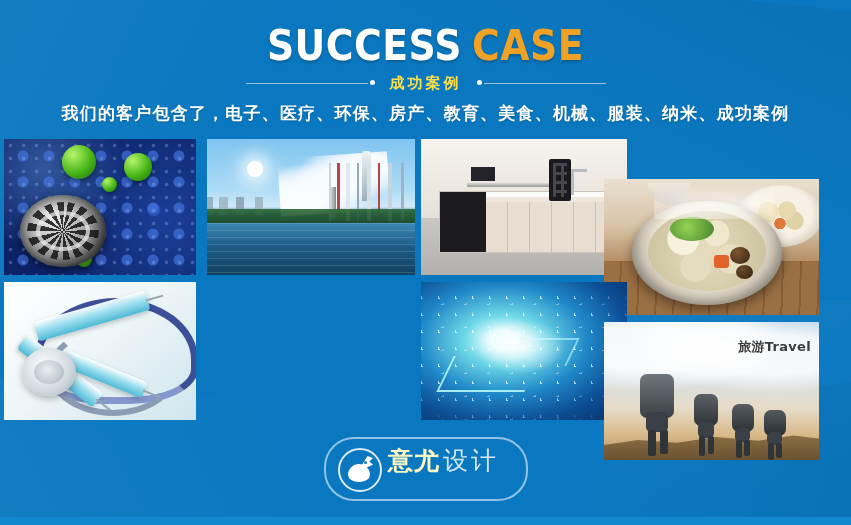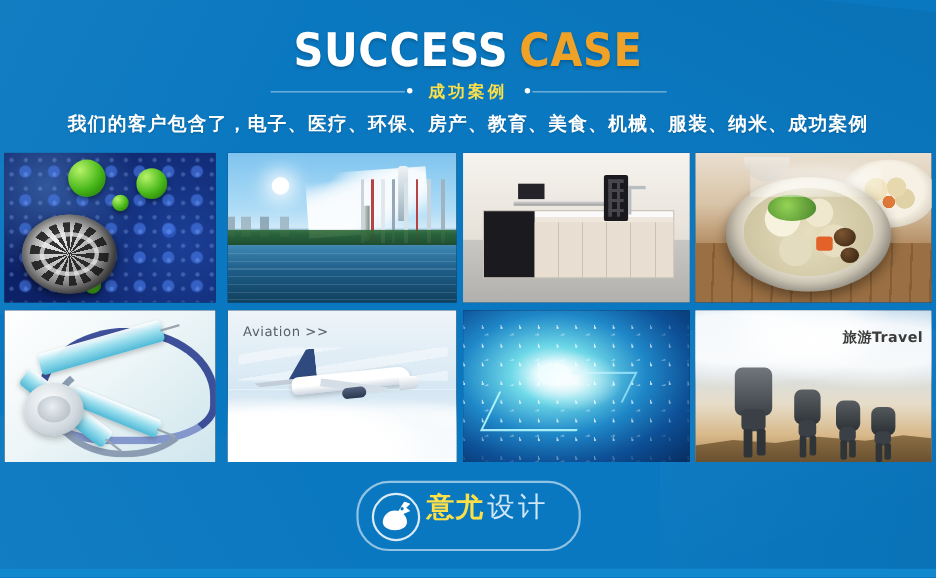--- a/index.html
+++ b/index.html
@@ -65,21 +65,21 @@
     text-shadow:0 1px 2px rgba(0,0,0,.18);
   }
 
   
   .grid{position:absolute;left:4px;top:139px;width:843px;height:281px;}
   .tile{position:absolute;overflow:hidden;background:#0d2a4a;}
   .tile .art{position:absolute;left:0;top:0;width:100%;height:100%;}
   .tile .cap{position:absolute;font-size:11px;color:#4b4b4b;letter-spacing:.5px;}
 
   
-  .c0{left:0px;}   .c1{left:203px;} .c2{left:417px;} .c3{left:628px;}
+  .c0{left:0px;}   .c1{left:203px;} .c2{left:417px;} .c3{left:600px;margin-top:40px;}
   .r0{top:0px;height:136px;} .r1{top:143px;height:138px;}
   .w0{width:192px;} .w1{width:208px;} .w2{width:206px;} .w3{width:215px;}
 
   
   .nano{background:
      radial-gradient(circle at 78% 52%, #2a53b8 0 6px, rgba(0,0,0,0) 7px),
      radial-gradient(circle at 20% 22%, rgba(120,190,255,.35), rgba(0,0,0,0) 45%),
      radial-gradient(circle at 85% 60%, #1b3f96 0%, #0d2166 70%),
      linear-gradient(135deg,#1a3d93 0%,#12276e 60%,#0b1a4e 100%);}
   .nano .dots{position:absolute;inset:0;
@@ -324,21 +324,21 @@
         border:2px solid rgba(255,255,255,.85);}
   .logo .mark .blob{position:absolute;left:8px;top:14px;width:22px;height:18px;
         border-radius:50% 50% 50% 50%/60% 60% 40% 40%;background:#ffffff;}
   .logo .mark .beak{position:absolute;left:20px;top:6px;width:13px;height:12px;
         background:#ffffff;
         clip-path:polygon(0 100%,58% 0,100% 16%,72% 46%,100% 72%,40% 100%);}
   .logo .mark .eye{position:absolute;left:24px;top:11px;width:3px;height:3px;
         border-radius:50%;background:#0a78c0;}
   .logo .txt{position:absolute;left:62px;top:7px;width:132px;height:30px;
         white-space:nowrap;line-height:30px;}
-  .logo .bold{font-size:25px;font-weight:bold;color:#fde047;letter-spacing:1px;
+  .logo .bold{font-size:25px;font-weight:bold;color:#fef9c3;letter-spacing:1px;
         font-family:"DejaVu Sans","Liberation Sans",sans-serif;}
   .logo .thin{font-size:25px;color:#cfe6f7;letter-spacing:3px;margin-left:3px;}
   .logo .since{position:absolute;left:62px;top:35px;width:132px;
         font-size:13px;font-weight:bold;color:#ffffff;letter-spacing:.5px;
         white-space:nowrap;}
 </style>
 </head>
 <body>
 
 <div id="stage">
@@ -424,33 +424,20 @@
       <div class="art med">
         <div class="scope"></div>
         <div class="scope2"></div>
         <div class="syr s1"></div>
         <div class="syr s2"></div>
         <div class="syr s3"></div>
         <div class="disc"></div>
       </div>
     </div>
 
-    <div class="tile r1 c1 w1">
-      <div class="art avia">
-        <div class="wisp"></div>
-        <div class="cloudband"></div>
-        <div class="wing2"></div>
-        <div class="tail"></div>
-        <div class="body"></div>
-        <div class="nose"></div>
-        <div class="wing"></div>
-        <div class="eng"></div>
-        <div class="cap">Aviation &gt;&gt;</div>
-      </div>
-    </div>
 
     <div class="tile r1 c2 w2">
       <div class="art elec">
         <div class="pix"></div>
         <div class="trace"></div>
         <div class="trace2"></div>
         <div class="glow"></div>
       </div>
     </div>
 

